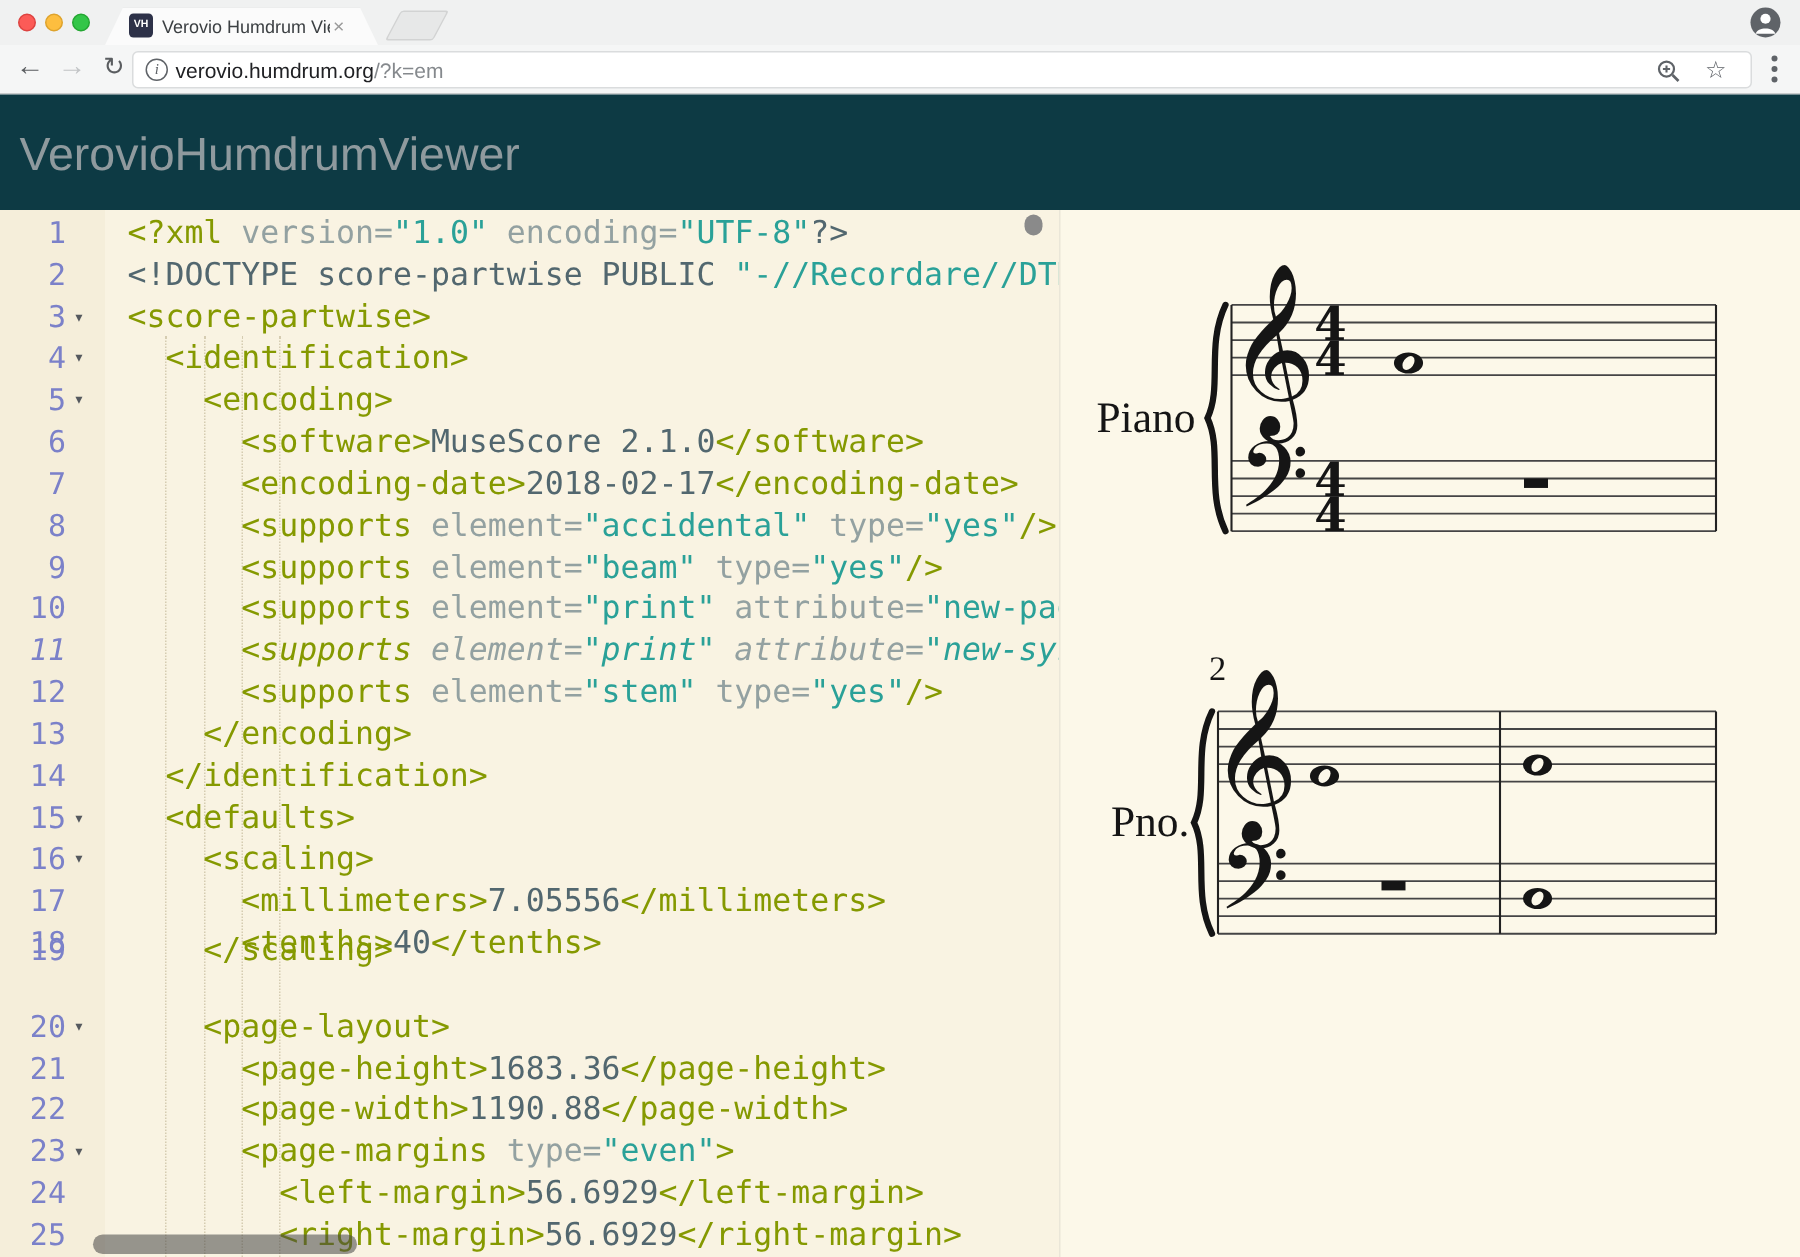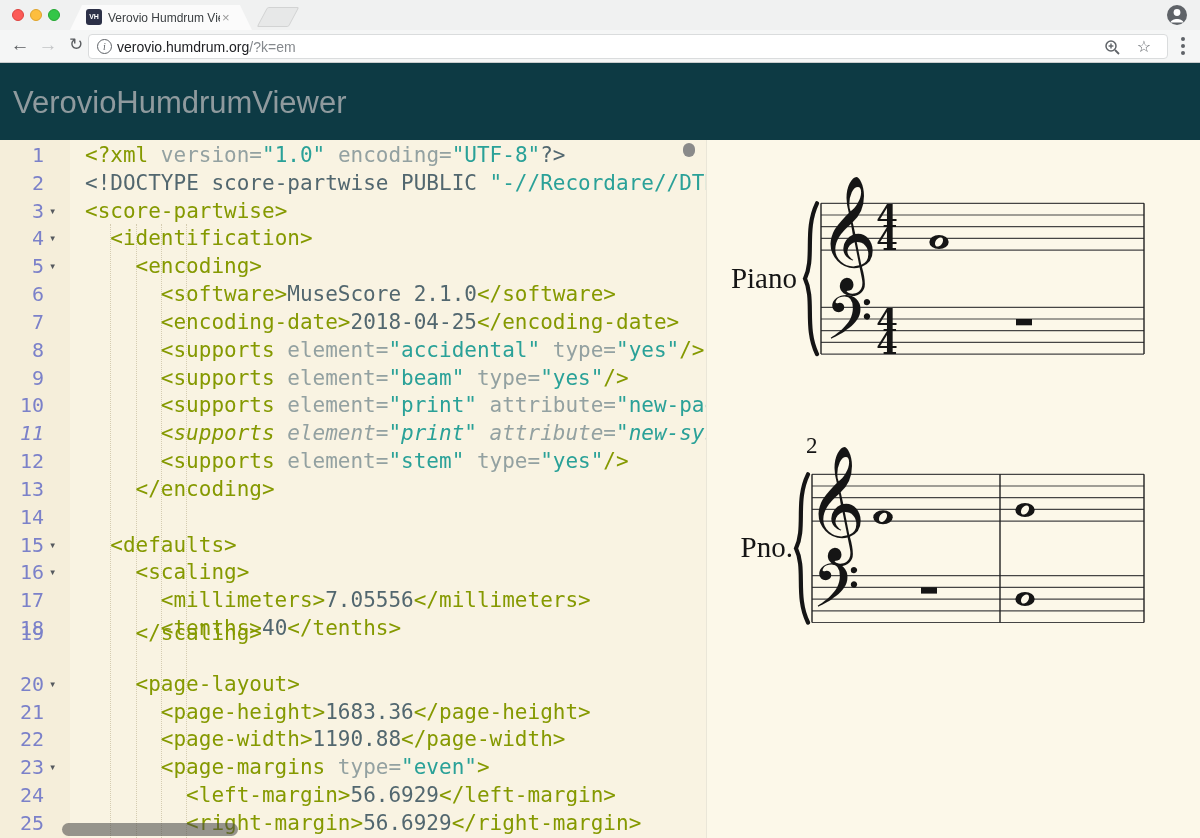--- a/index.html
+++ b/index.html
@@ -145,21 +145,21 @@
         <span class="ln">5</span>
         <span class="fold">▾</span>
         <span class="src" style="left: 135.56px;"><span class="tk-g">&lt;encoding&gt;</span></span>
       </div>
       <div class="cl" style="top: 140.15px;">
         <span class="ln">6</span>
         <span class="src" style="left: 160.84px;"><span class="tk-g">&lt;software&gt;</span><span class="tk-t">MuseScore 2.1.0</span><span class="tk-g">&lt;/software&gt;</span></span>
       </div>
       <div class="cl" style="top: 167.98px;">
         <span class="ln">7</span>
-        <span class="src" style="left: 160.84px;"><span class="tk-g">&lt;encoding-date&gt;</span><span class="tk-t">2018-04-25</span><span class="tk-g">&lt;/encoding-date&gt;</span></span>
+        <span class="src" style="left: 160.84px;"><span class="tk-g">&lt;encoding-date&gt;</span><span class="tk-t">2018-02-17</span><span class="tk-g">&lt;/encoding-date&gt;</span></span>
       </div>
       <div class="cl" style="top: 195.81px;">
         <span class="ln">8</span>
         <span class="src" style="left: 160.84px;"><span class="tk-g">&lt;supports </span><span class="tk-a">element=</span><span class="tk-s">"accidental"</span><span class="tk-a"> type=</span><span class="tk-s">"yes"</span><span class="tk-g">/&gt;</span></span>
       </div>
       <div class="cl" style="top: 223.64px;">
         <span class="ln">9</span>
         <span class="src" style="left: 160.84px;"><span class="tk-g">&lt;supports </span><span class="tk-a">element=</span><span class="tk-s">"beam"</span><span class="tk-a"> type=</span><span class="tk-s">"yes"</span><span class="tk-g">/&gt;</span></span>
       </div>
       <div class="cl" style="top: 251.47px;">
@@ -173,20 +173,21 @@
       <div class="cl" style="top: 307.13px;">
         <span class="ln">12</span>
         <span class="src" style="left: 160.84px;"><span class="tk-g">&lt;supports </span><span class="tk-a">element=</span><span class="tk-s">"stem"</span><span class="tk-a"> type=</span><span class="tk-s">"yes"</span><span class="tk-g">/&gt;</span></span>
       </div>
       <div class="cl" style="top: 334.96px;">
         <span class="ln">13</span>
         <span class="src" style="left: 135.56px;"><span class="tk-g">&lt;/encoding&gt;</span></span>
       </div>
       <div class="cl" style="top: 362.79px;">
         <span class="ln">14</span>
+        <span class="src" style="left: 110.28px;"><span class="tk-g">&lt;/identification&gt;</span></span>
       </div>
       <div class="cl" style="top: 390.62px;">
         <span class="ln">15</span>
         <span class="fold">▾</span>
         <span class="src" style="left: 110.28px;"><span class="tk-g">&lt;defaults&gt;</span></span>
       </div>
       <div class="cl" style="top: 418.45px;">
         <span class="ln">16</span>
         <span class="fold">▾</span>
         <span class="src" style="left: 135.56px;"><span class="tk-g">&lt;scaling&gt;</span></span>

